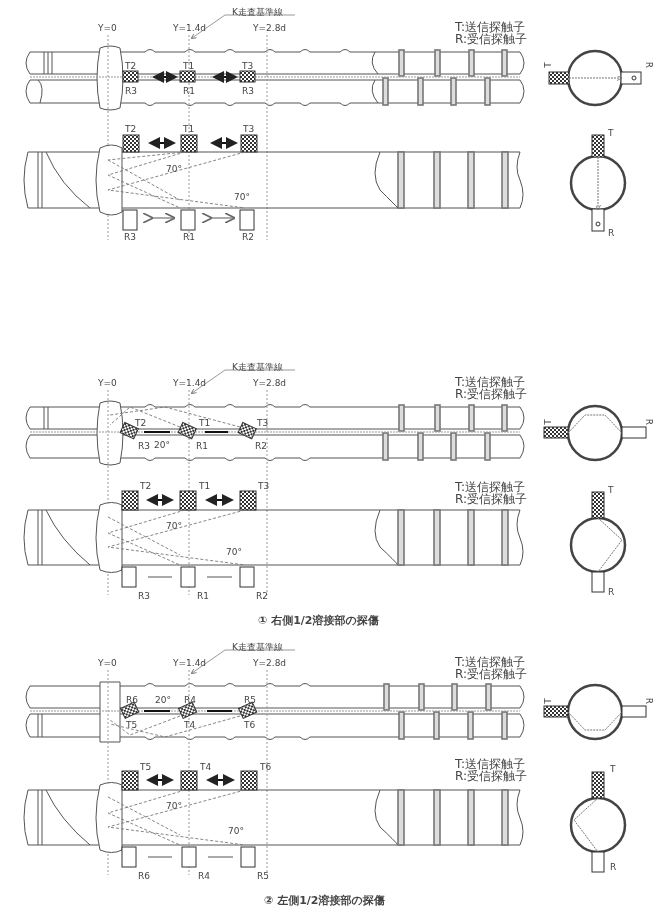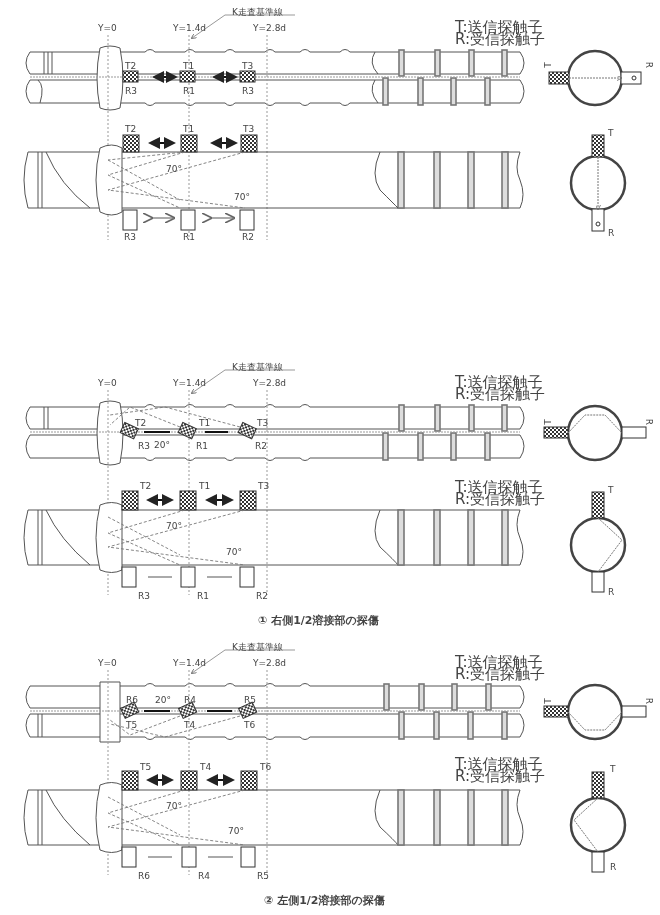--- a/index.html
+++ b/index.html
@@ -1,21 +1,21 @@
 <!DOCTYPE html>
 <html><head>
 <meta charset="utf-8">
 <style>
   html, body { margin:0; padding:0; background:#ffffff; }
   body { width:660px; height:915px; position:relative; overflow:hidden;
          font-family:"DejaVu Sans", "Liberation Sans", sans-serif; color:#333; }
   .panel { position:absolute; left:0; width:660px; }
   svg { position:absolute; left:0; top:0; overflow:visible; }
   .lbl { position:absolute; font-size:9px; color:#444; white-space:nowrap; line-height:10px; }
-  .legend { position:absolute; font-size:15px; color:#444; line-height:12px; text-align:left; white-space:nowrap; }
+  .legend { position:absolute; font-size:12px; color:#444; line-height:12px; text-align:left; white-space:nowrap; }
   .caption { position:absolute; font-size:11px; font-weight:bold; color:#444; white-space:nowrap; }
   .ang { position:absolute; font-size:9px; color:#444; }
 </style>
 </head>
 <body>
 
 <div class="panel" style="top:0;height:260px;">
   <svg width="660" height="260">
     <defs>
       <pattern id="chk" width="4" height="4" patternUnits="userSpaceOnUse">

